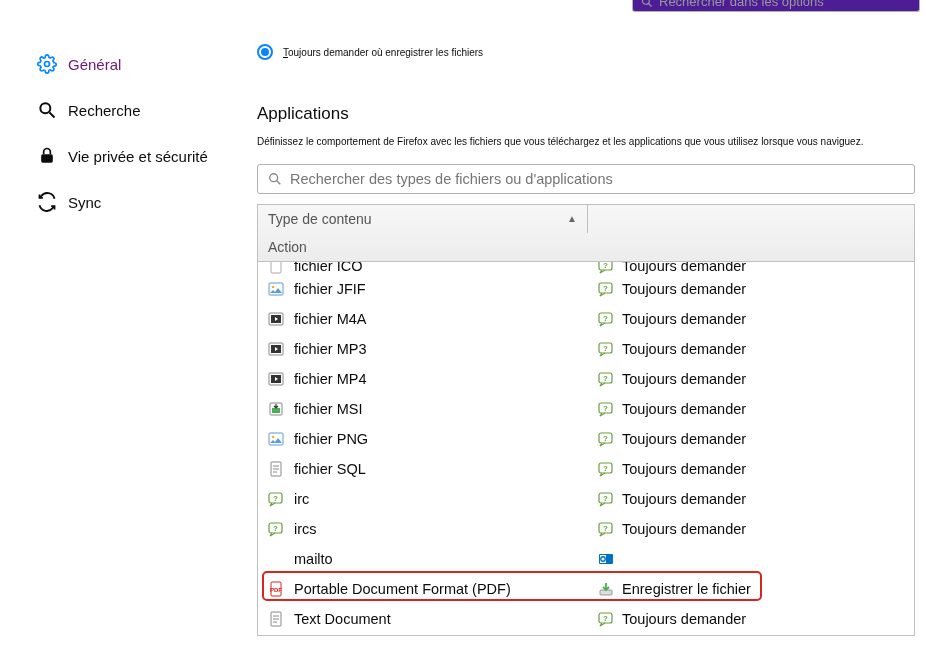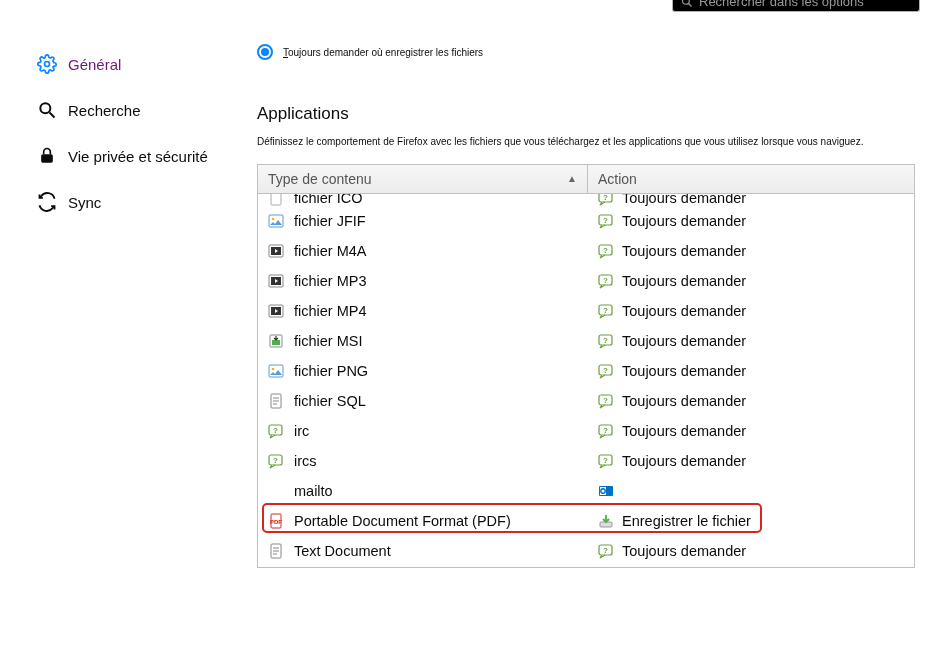--- a/index.html
+++ b/index.html
@@ -10,26 +10,26 @@
       background: #fff;
       width: 926px;
       height: 657px;
       overflow: hidden;
       position: relative;
     }
     .top-search {
       position: absolute;
       top: 0;
       right: 6px;
-      width: 248px;
+      width: 288px;
       height: 12px;
       border: 1px solid #b1b1b3;
       border-top: none;
       border-radius: 0 0 3px 3px;
-      background: #000000;
+      background: #4c1d95;
       display: flex;
       align-items: center;
       padding: 0 8px;
       color: #999;
       overflow: hidden;
     }
     .top-search .icon { margin-right: 6px; flex-shrink: 0; }
     .top-search span { font-size: 13px; line-height: 1; position: relative; top: -4px; }
     .sidebar {
       position: absolute;
@@ -117,20 +117,21 @@
     .apps-table {
       width: 658px;
       border: 1px solid #c0c0c0;
     }
     .apps-header {
       display: flex;
       background: linear-gradient(#f7f7f7, #ececec);
       border-bottom: 1px solid #c0c0c0;
       font-size: 14px;
       color: #555;
+      flex-direction: column;
     }
     .apps-header .col {
       padding: 6px 10px;
       display: flex;
       align-items: center;
     }
     .apps-header .col1 {
       width: 330px;
       border-right: 1px solid #c0c0c0;
       justify-content: space-between;
@@ -251,20 +252,29 @@
   <div class="radio-row">
     <div class="radio">
         <div class="radio-dot"></div>
       </div>
     <div class="radio-label"><span class="ul">T</span><span>oujours demander où enregistrer les fichiers</span></div>
   </div>
 
   <div class="section-title">Applications</div>
   <div class="section-desc">Définissez le comportement de Firefox avec les fichiers que vous téléchargez et les applications que vous utilisez lorsque vous naviguez.</div>
 
+  <div class="search-apps">
+    <span class="icon">
+      <svg width="14" height="14" viewBox="0 0 16 16">
+          <circle cx="6.5" cy="6.5" r="4.5" fill="none" stroke="#888" stroke-width="1.6"></circle>
+          <line x1="10" y1="10" x2="14" y2="14" stroke="#888" stroke-width="1.6"></line>
+        </svg>
+    </span>
+    <input type="text" placeholder="Rechercher des types de fichiers ou d'applications" style="">
+  </div>
 
   <div class="apps-table">
     <div class="apps-header">
       <div class="col col1">
         <span>Type de contenu</span>
         <span class="sort-arrow">▲</span>
       </div>
       <div class="col col2">
         <span>Action</span>
       </div>

